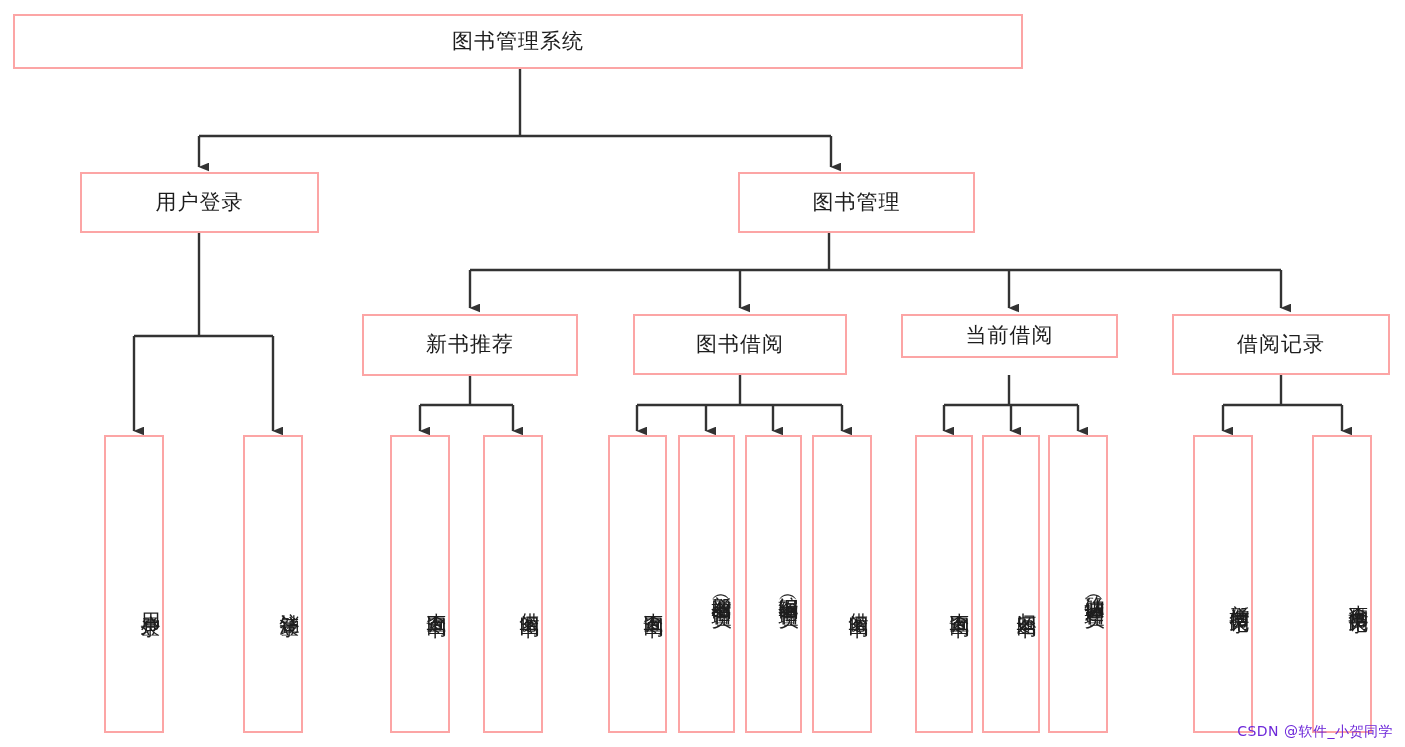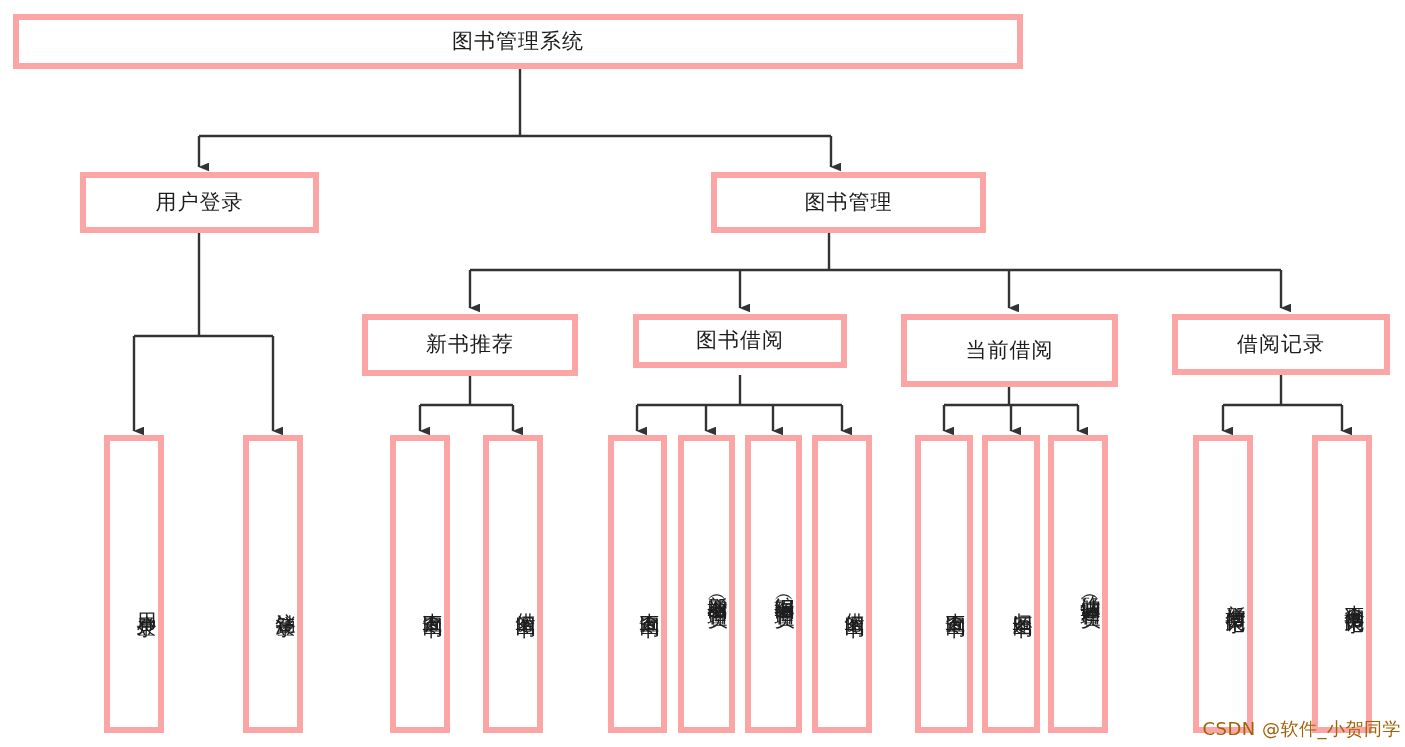--- a/index.html
+++ b/index.html
@@ -5,36 +5,36 @@
 <style>
   html,body{margin:0;padding:0;background:#ffffff;}
   body{
     font-family:"DejaVu Sans","Liberation Sans",sans-serif;
     width:1405px;height:747px;overflow:hidden;position:relative;
   }
   #diagram-root{position:relative;width:1405px;height:747px;}
   svg#tree-svg{position:absolute;top:0;left:0;width:1405px;height:747px;display:block;}
   .node-box{
     position:absolute;box-sizing:border-box;
-    background:#ffffff;border:6px solid #fca5a5;
+    background:#ffffff;border:2px solid #fca5a5;
     display:flex;align-items:center;justify-content:center;
     text-align:center;color:#1d1d1d;
   }
   .node-h{font-size:21px;line-height:1.2;letter-spacing:1px;}
   .node-v{
     font-size:20px;letter-spacing:2px;line-height:1.12;
     writing-mode:vertical-rl;text-orientation:upright;
     align-items:flex-start;justify-content:center;
     padding-top:10px;
   }
   .node-v.pad-top-lg{padding-top:34px;}
   .node-v.pad-top-md{padding-top:22px;}
   .watermark{
-    position:absolute;right:4px;bottom:6px;
-    font-size:18px;color:#a16207;letter-spacing:0.5px;
+    position:absolute;right:12px;bottom:6px;
+    font-size:14px;color:#6d28d9;letter-spacing:0.5px;
     white-space:nowrap;pointer-events:none;
   }
 </style>
 </head>
 <body>
 
 <div id="diagram-root">
 
   <svg id="tree-svg" viewBox="0 0 1405 747" xmlns="http://www.w3.org/2000/svg">
     <defs>
@@ -86,31 +86,31 @@
     </g>
   </svg>
 
   <div class="node-box node-h" style="left:13px;top:14px;width:1010px;height:55px;">
     <span>图书管理系统</span>
   </div>
 
   <div class="node-box node-h" style="left:80px;top:172px;width:239px;height:61px;">
     <span>用户登录</span>
   </div>
-  <div class="node-box node-h" style="left:711px;top:172px;width:275px;height:61px;">
+  <div class="node-box node-h" style="left:738px;top:172px;width:237px;height:61px;">
     <span>图书管理</span>
   </div>
 
   <div class="node-box node-h" style="left:362px;top:314px;width:216px;height:62px;">
     <span>新书推荐</span>
   </div>
-  <div class="node-box node-h" style="left:633px;top:314px;width:214px;height:54px;">
+  <div class="node-box node-h" style="left:633px;top:314px;width:214px;height:61px;">
     <span>图书借阅</span>
   </div>
-  <div class="node-box node-h" style="left:901px;top:314px;width:217px;height:73px;">
+  <div class="node-box node-h" style="left:901px;top:314px;width:217px;height:44px;">
     <span>当前借阅</span>
   </div>
   <div class="node-box node-h" style="left:1172px;top:314px;width:218px;height:61px;justify-content:center;">
     <span>借阅记录</span>
   </div>
 
   <div class="node-box node-v pad-top-lg" style="left:104px;top:435px;width:60px;height:298px;">
     <span>用户登录</span>
   </div>
   <div class="node-box node-v pad-top-lg" style="left:243px;top:435px;width:60px;height:298px;">

